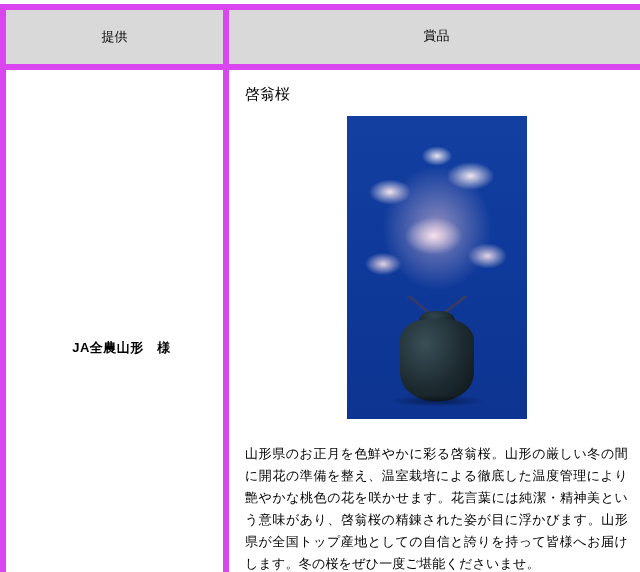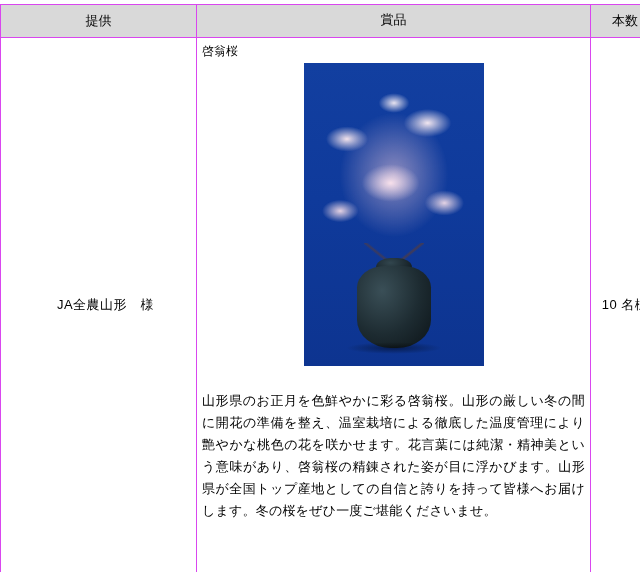--- a/index.html
+++ b/index.html
@@ -15,23 +15,23 @@
     overflow: hidden;
   }
   .prize-table {
     width: 628px;
     margin: 4px auto 0 auto;
     border-collapse: collapse;
     table-layout: fixed;
   }
   .prize-table th,
   .prize-table td {
-    border: 1px solid #d946ef;
+    border: 6px solid #d946ef;
     vertical-align: top;
-    padding: 5px;
+    padding: 16px;
   }
   .prize-table thead th {
     background: #d9d9d9;
     font-weight: normal;
     font-size: 13px;
     text-align: center;
     height: 22px;
     line-height: 22px;
   }
   .col-supplier { width: 185px; }
@@ -44,42 +44,43 @@
     height: 524px;
     position: relative;
   }
   .cell-supplier .centered {
     position: absolute;
     top: 50%;
     left: 14px;
     right: 0;
     transform: translateY(-50%);
     letter-spacing: 0.5px;
+    font-weight: bold;
   }
   .cell-count {
     text-align: center;
     font-size: 13px;
     position: relative;
     text-decoration: underline;
   }
   .cell-count .centered {
     position: absolute;
     top: 50%;
     left: 0;
     right: 0;
     transform: translateY(-50%);
     letter-spacing: 0.5px;
   }
   .cell-prize {
     padding: 6px 8px 4px 8px;
   }
   .prize-title {
-    font-size: 12px;
+    font-size: 15px;
     line-height: 16px;
-    margin-bottom: 4px;
+    margin-bottom: 14px;
   }
   .photo-wrap {
     text-align: center;
   }
   .photo {
     display: inline-block;
     width: 180px;
     height: 303px;
     position: relative;
     overflow: hidden;

